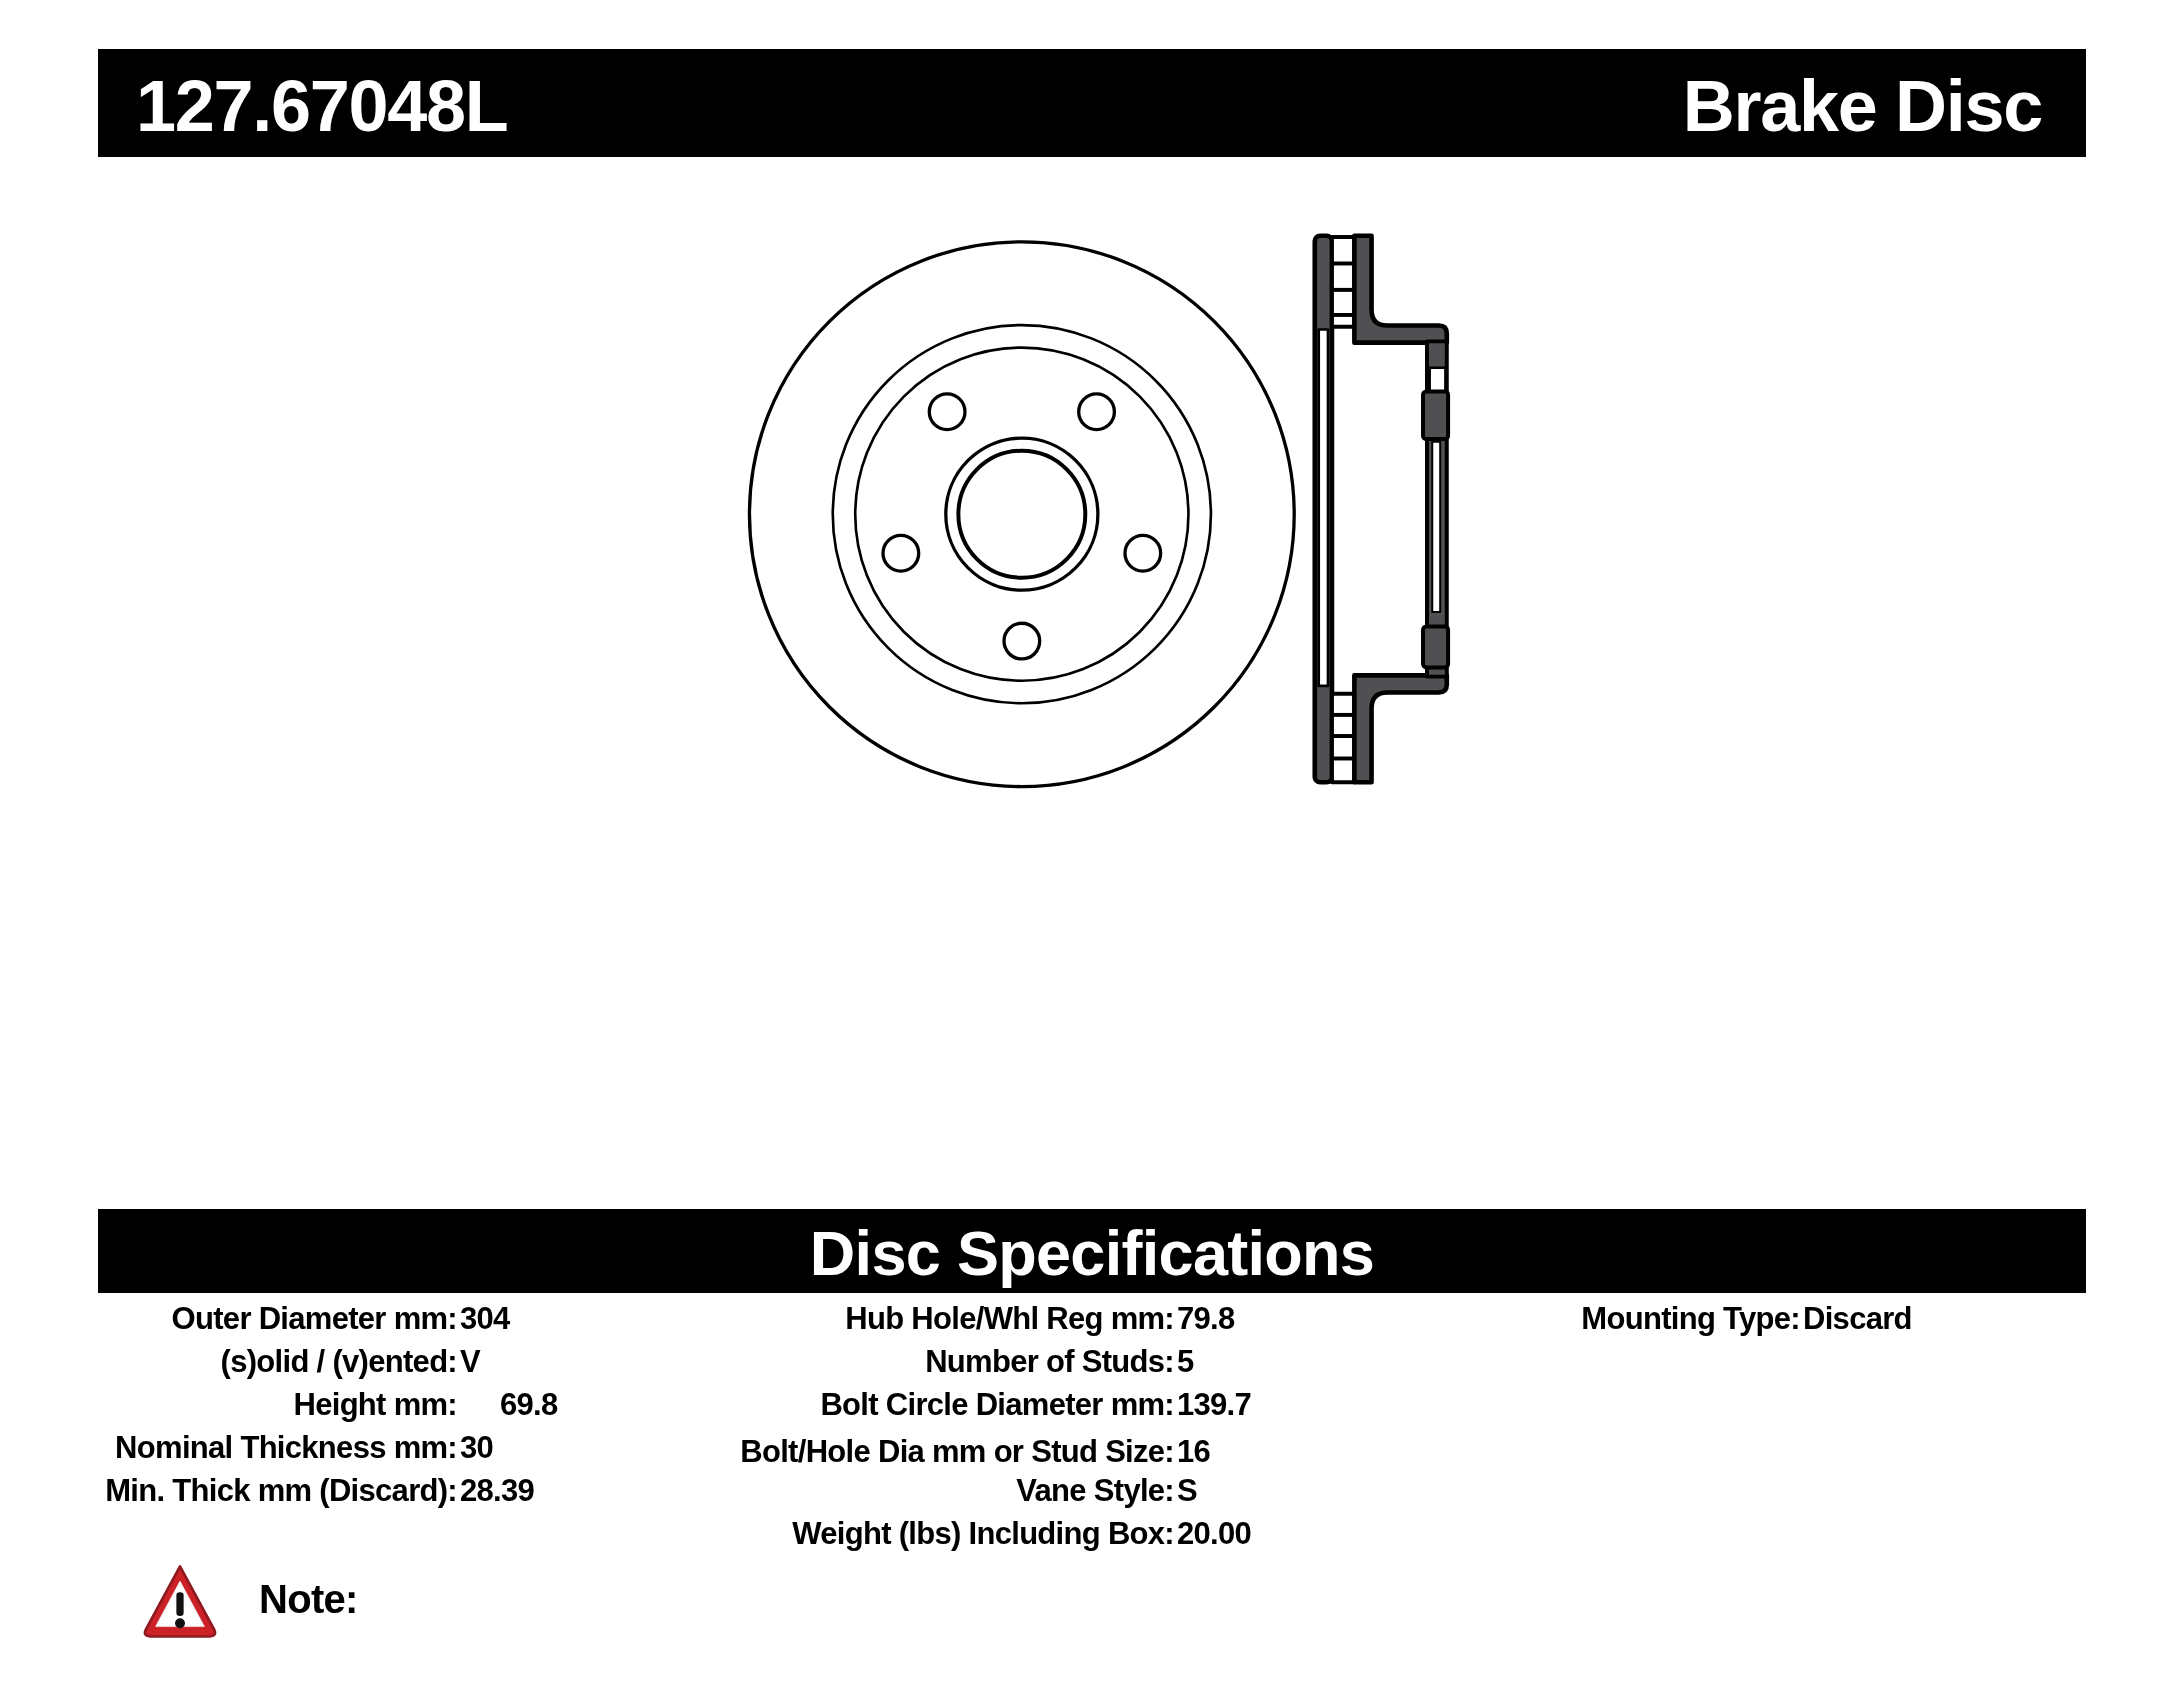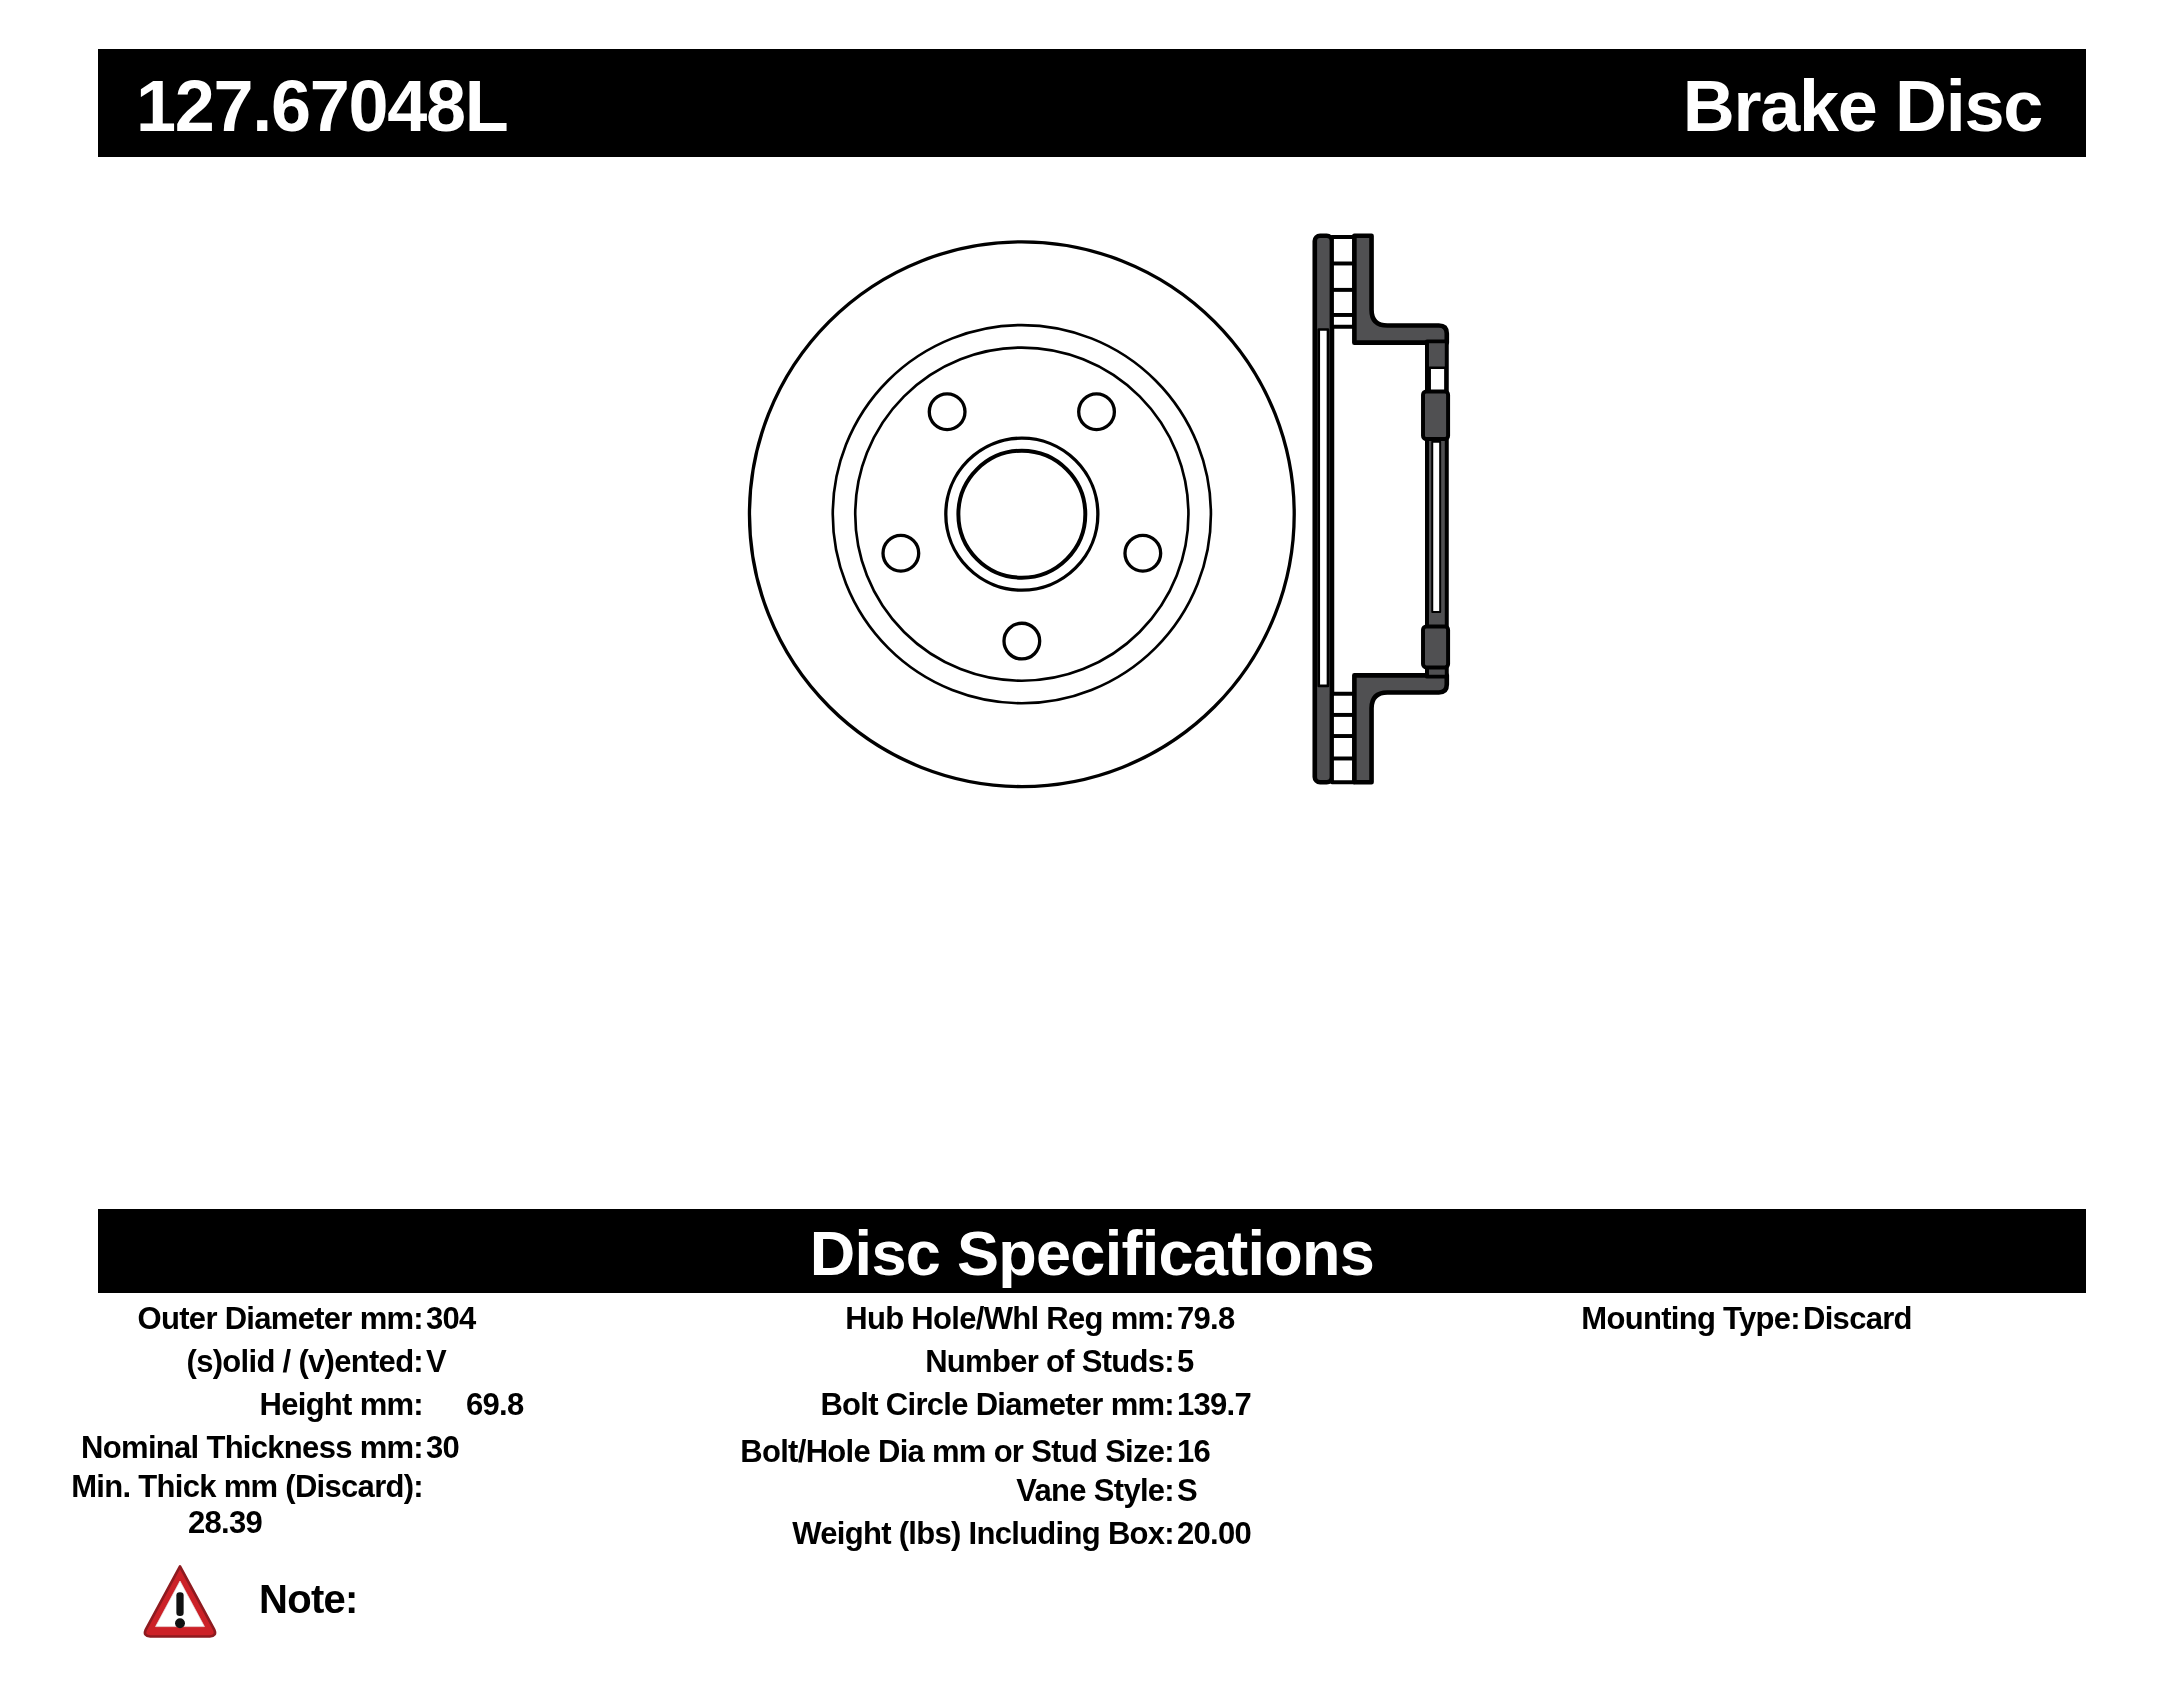--- a/index.html
+++ b/index.html
@@ -21,21 +21,21 @@
   .section-bar .section-title {
     font-size:63px; font-weight:bold; letter-spacing:-0.7px; line-height:1; padding-top:4px;
   }
   .drawing-svg { position:absolute; }
   .spec-row {
     position:absolute; height:44px; display:flex; align-items:center;
     font-size:31px; font-weight:bold; letter-spacing:-0.7px; white-space:nowrap;
   }
   .spec-row .lbl { display:inline-block; text-align:right; }
   .spec-row .val { display:inline-block; text-align:left; margin-left:3px; }
-  .c1 { left:24px; }  .c1 .lbl { width:399px; }
+  .c1 { left:58px; }  .c1 .lbl { width:399px; }
   .c2 { left:688px; } .c2 .lbl { width:486px; }
   .c3 { left:1522px;justify-content:space-between; } .c3 .lbl { width:278px; }
   .note-label {
     position:absolute; left:259px; top:1577px; font-size:40px; font-weight:bold;
     letter-spacing:-0.7px;
   }
   .warning-icon { position:absolute; left:141px; top:1561px; }
 </style>
 </head>
 <body>
@@ -103,21 +103,21 @@
     <span class="val">V</span>
   </div>
   <div class="spec-row c1" style="top:1383px;gap:40px;">
     <span class="lbl">Height mm:</span>
     <span class="val">69.8</span>
   </div>
   <div class="spec-row c1" style="top:1426px;">
     <span class="lbl">Nominal Thickness mm:</span>
     <span class="val">30</span>
   </div>
-  <div class="spec-row c1" style="top:1469px;flex-direction:column;">
+  <div class="spec-row c1" style="top:1469px;">
     <span class="lbl">Min. Thick mm (Discard):</span>
     <span class="val">28.39</span>
   </div>
 
   <div class="spec-row c2" style="top:1297px;">
     <span class="lbl">Hub Hole/Whl Reg mm:</span>
     <span class="val">79.8</span>
   </div>
   <div class="spec-row c2" style="top:1340px;">
     <span class="lbl">Number of Studs:</span>

